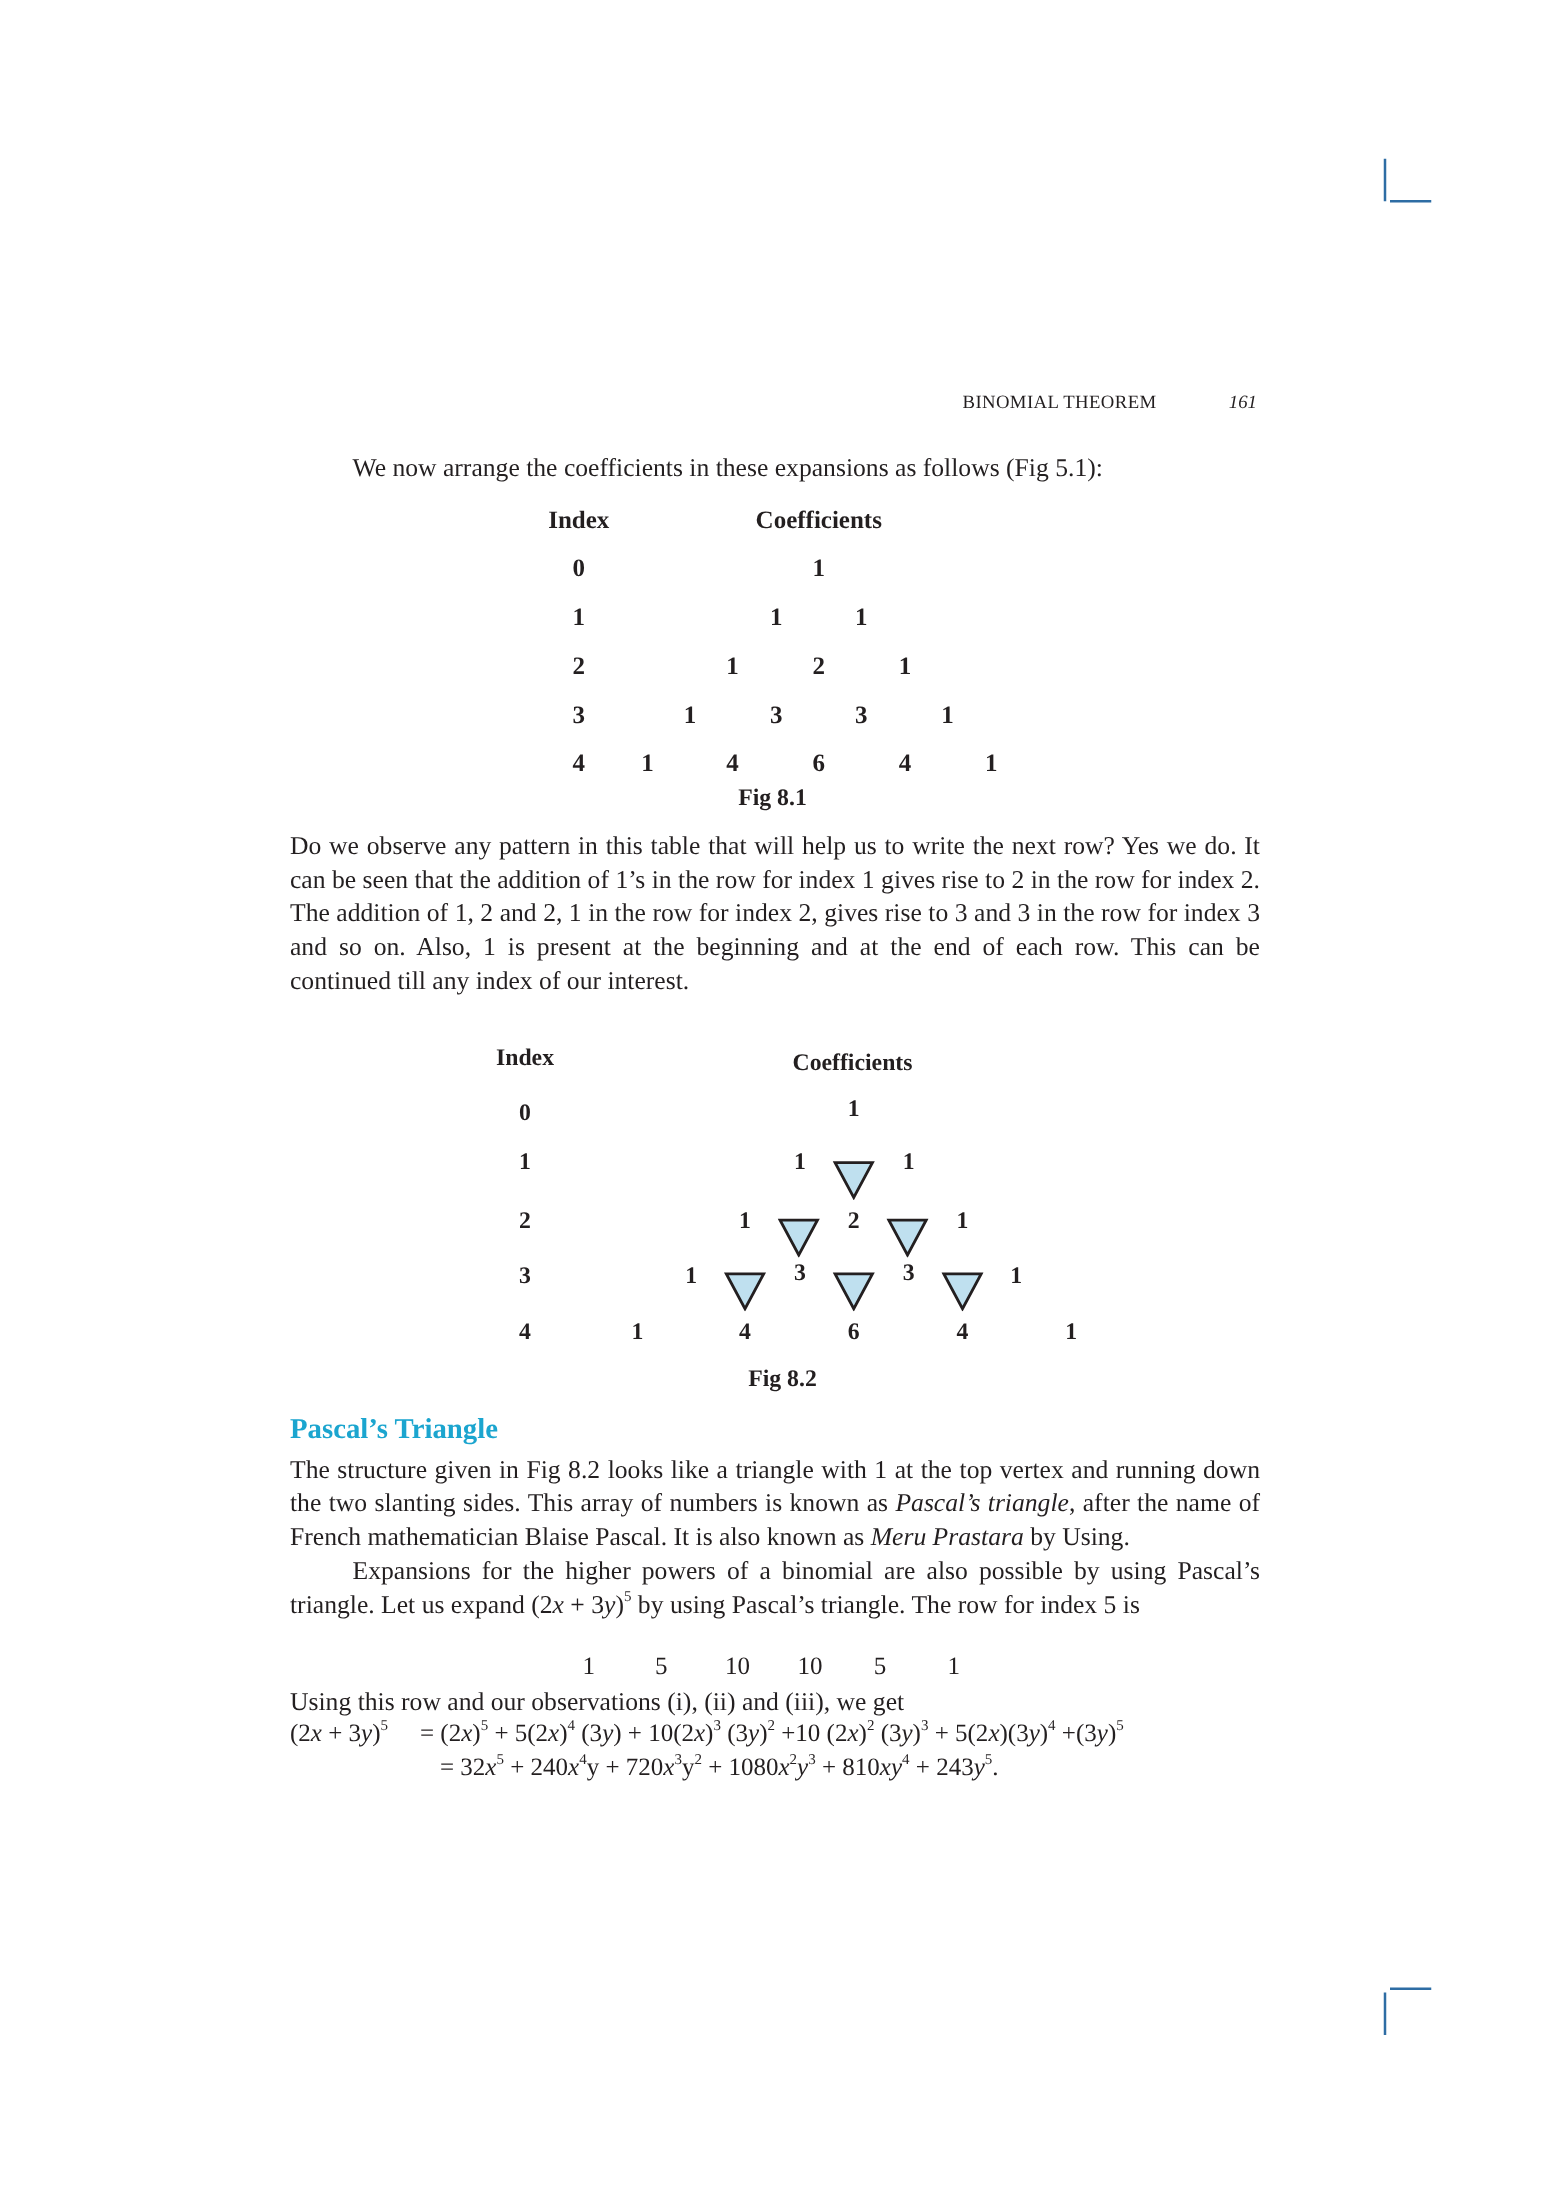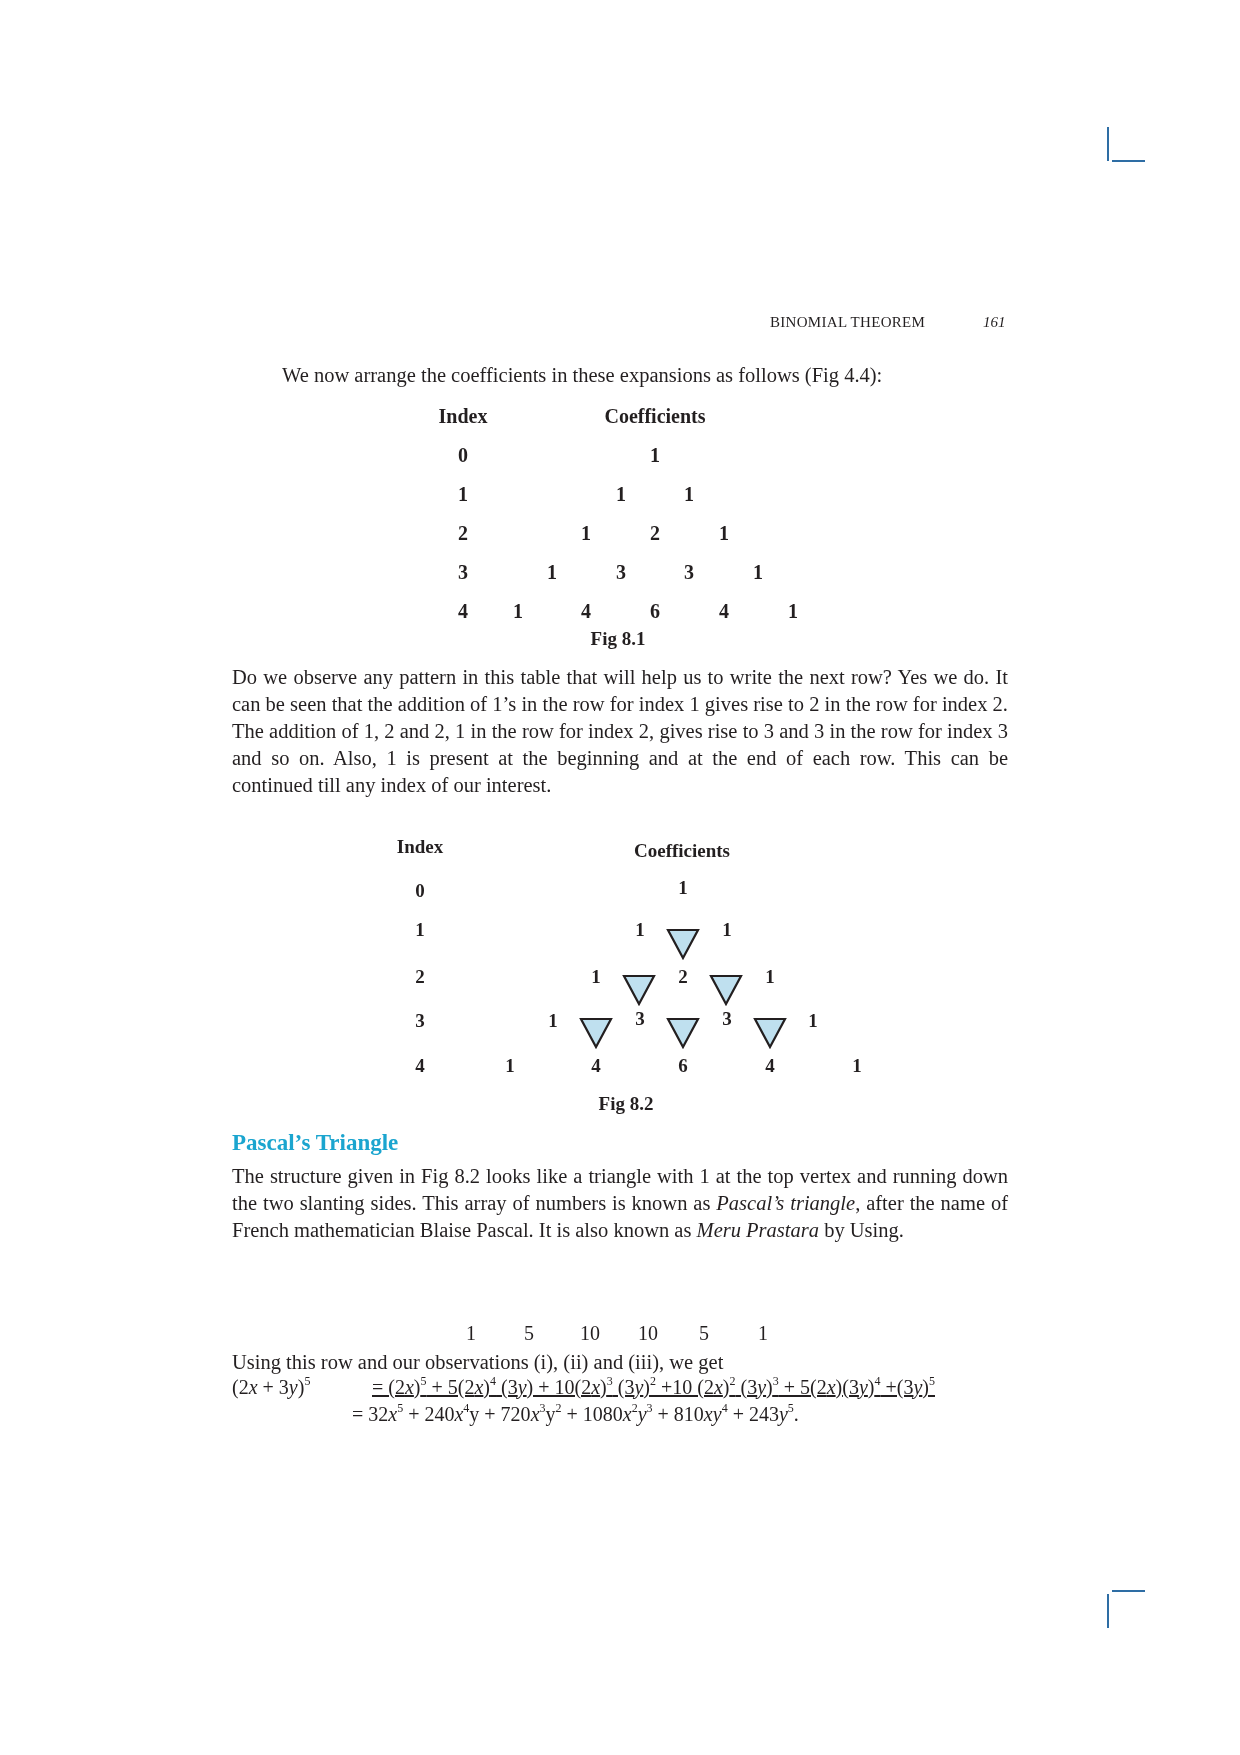--- a/index.html
+++ b/index.html
@@ -25,21 +25,21 @@
 <body>
 
 <div class="crop-v" style="left:1107px; top:127px; height:34px;"></div>
 <div class="crop-h" style="left:1112px; top:160px; width:33px;"></div>
 <div class="crop-h" style="left:1112px; top:1590px; width:33px;"></div>
 <div class="crop-v" style="left:1107px; top:1594px; height:34px;"></div>
 
 <div class="abs running-head" style="left:770px; top:314px;">BINOMIAL THEOREM</div>
 <div class="abs page-num" style="left:983px; top:314px;font-style:italic;">161</div>
 
-<div class="abs body-text" style="left:282px; top:362px; white-space:nowrap;">We now arrange the coefficients in these expansions as follows (Fig 4.4):</div>
+<div class="abs body-text" style="left:282px; top:362px; white-space:nowrap;">We now arrange the coefficients in these expansions as follows (Fig 5.1):</div>
 
 <div class="abs" style="left:0; top:0; width:1240px; height:0;">
   <div class="fig-cell" style="left:463px; top:405px;">Index</div>
   <div class="fig-cell" style="left:655px; top:405px;">Coefficients</div>
 
   <div class="fig-cell" style="left:463px; top:444px;">0</div>
   <div class="fig-cell" style="left:655px; top:444px;">1</div>
 
   <div class="fig-cell" style="left:463px; top:483px;">1</div>
   <div class="fig-cell" style="left:621px; top:483px;">1</div>
@@ -118,28 +118,29 @@
       <polygon points="2,2 32,2 17,30" fill="#bfe0ef" stroke="#231f20" stroke-width="2.2"></polygon>
     </svg>
 
   <div class="fig2-cell" style="left:626px; top:1093px;">Fig 8.2</div>
 </div>
 
 <div class="abs heading" style="left:232px; top:1130px;">Pascal’s Triangle</div>
 
 <div class="abs body-text" style="left:232px; top:1163px; width:776px;">
   <p><span>The structure given in Fig 8.2  looks like a triangle with 1 at the top vertex and running down the two slanting sides. This array of numbers is known as </span><i>Pascal’s triangle</i><span>, after the name of French mathematician Blaise Pascal. It is also known as </span><i>Meru Prastara</i><span> by Using.</span></p>
+  <p class="indent"><span>Expansions for the higher powers of a binomial are also possible by using Pascal’s triangle. Let us expand (2</span><i>x</i><span> + 3</span><i>y</i><span>)</span><sup>5</sup><span> by using Pascal’s triangle. The row for index 5 is</span></p>
 </div>
 
 <div class="abs" style="left:0; top:1322px; width:1240px; font-size:20px;">
   <span class="abs" style="left:466px;">1</span>
   <span class="abs" style="left:524px;">5</span>
   <span class="abs" style="left:580px;">10</span>
   <span class="abs" style="left:638px;">10</span>
   <span class="abs" style="left:699px;">5</span>
   <span class="abs" style="left:758px;">1</span>
 </div>
 
 <div class="abs body-text" style="left:232px; top:1349px; white-space:nowrap;">Using this row and our observations (i), (ii) and (iii), we get</div>
 
 <div class="abs math-line" style="left:232px; top:1376px;">(2<i>x</i> + 3<i>y</i>)<sup>5</sup></div>
-<div class="abs math-line" style="left:372px; top:1376px;text-decoration:underline;">= (2<i>x</i>)<sup>5</sup> + 5(2<i>x</i>)<sup>4</sup> (3<i>y</i>) + 10(2<i>x</i>)<sup>3</sup> (3<i>y</i>)<sup>2</sup> +10 (2<i>x</i>)<sup>2</sup> (3<i>y</i>)<sup>3</sup> + 5(2<i>x</i>)(3<i>y</i>)<sup>4</sup> +(3<i>y</i>)<sup>5</sup></div>
+<div class="abs math-line" style="left:336px; top:1376px;">= (2<i>x</i>)<sup>5</sup> + 5(2<i>x</i>)<sup>4</sup> (3<i>y</i>) + 10(2<i>x</i>)<sup>3</sup> (3<i>y</i>)<sup>2</sup> +10 (2<i>x</i>)<sup>2</sup> (3<i>y</i>)<sup>3</sup> + 5(2<i>x</i>)(3<i>y</i>)<sup>4</sup> +(3<i>y</i>)<sup>5</sup></div>
 <div class="abs math-line" style="left:352px; top:1403px;">= 32<i>x</i><sup>5</sup> + 240<i>x</i><sup>4</sup>y + 720<i>x</i><sup>3</sup>y<sup>2</sup> + 1080<i>x</i><sup>2</sup><i>y</i><sup>3</sup> + 810<i>xy</i><sup>4</sup> + 243<i>y</i><sup>5</sup>.</div>
 
 </body></html>

